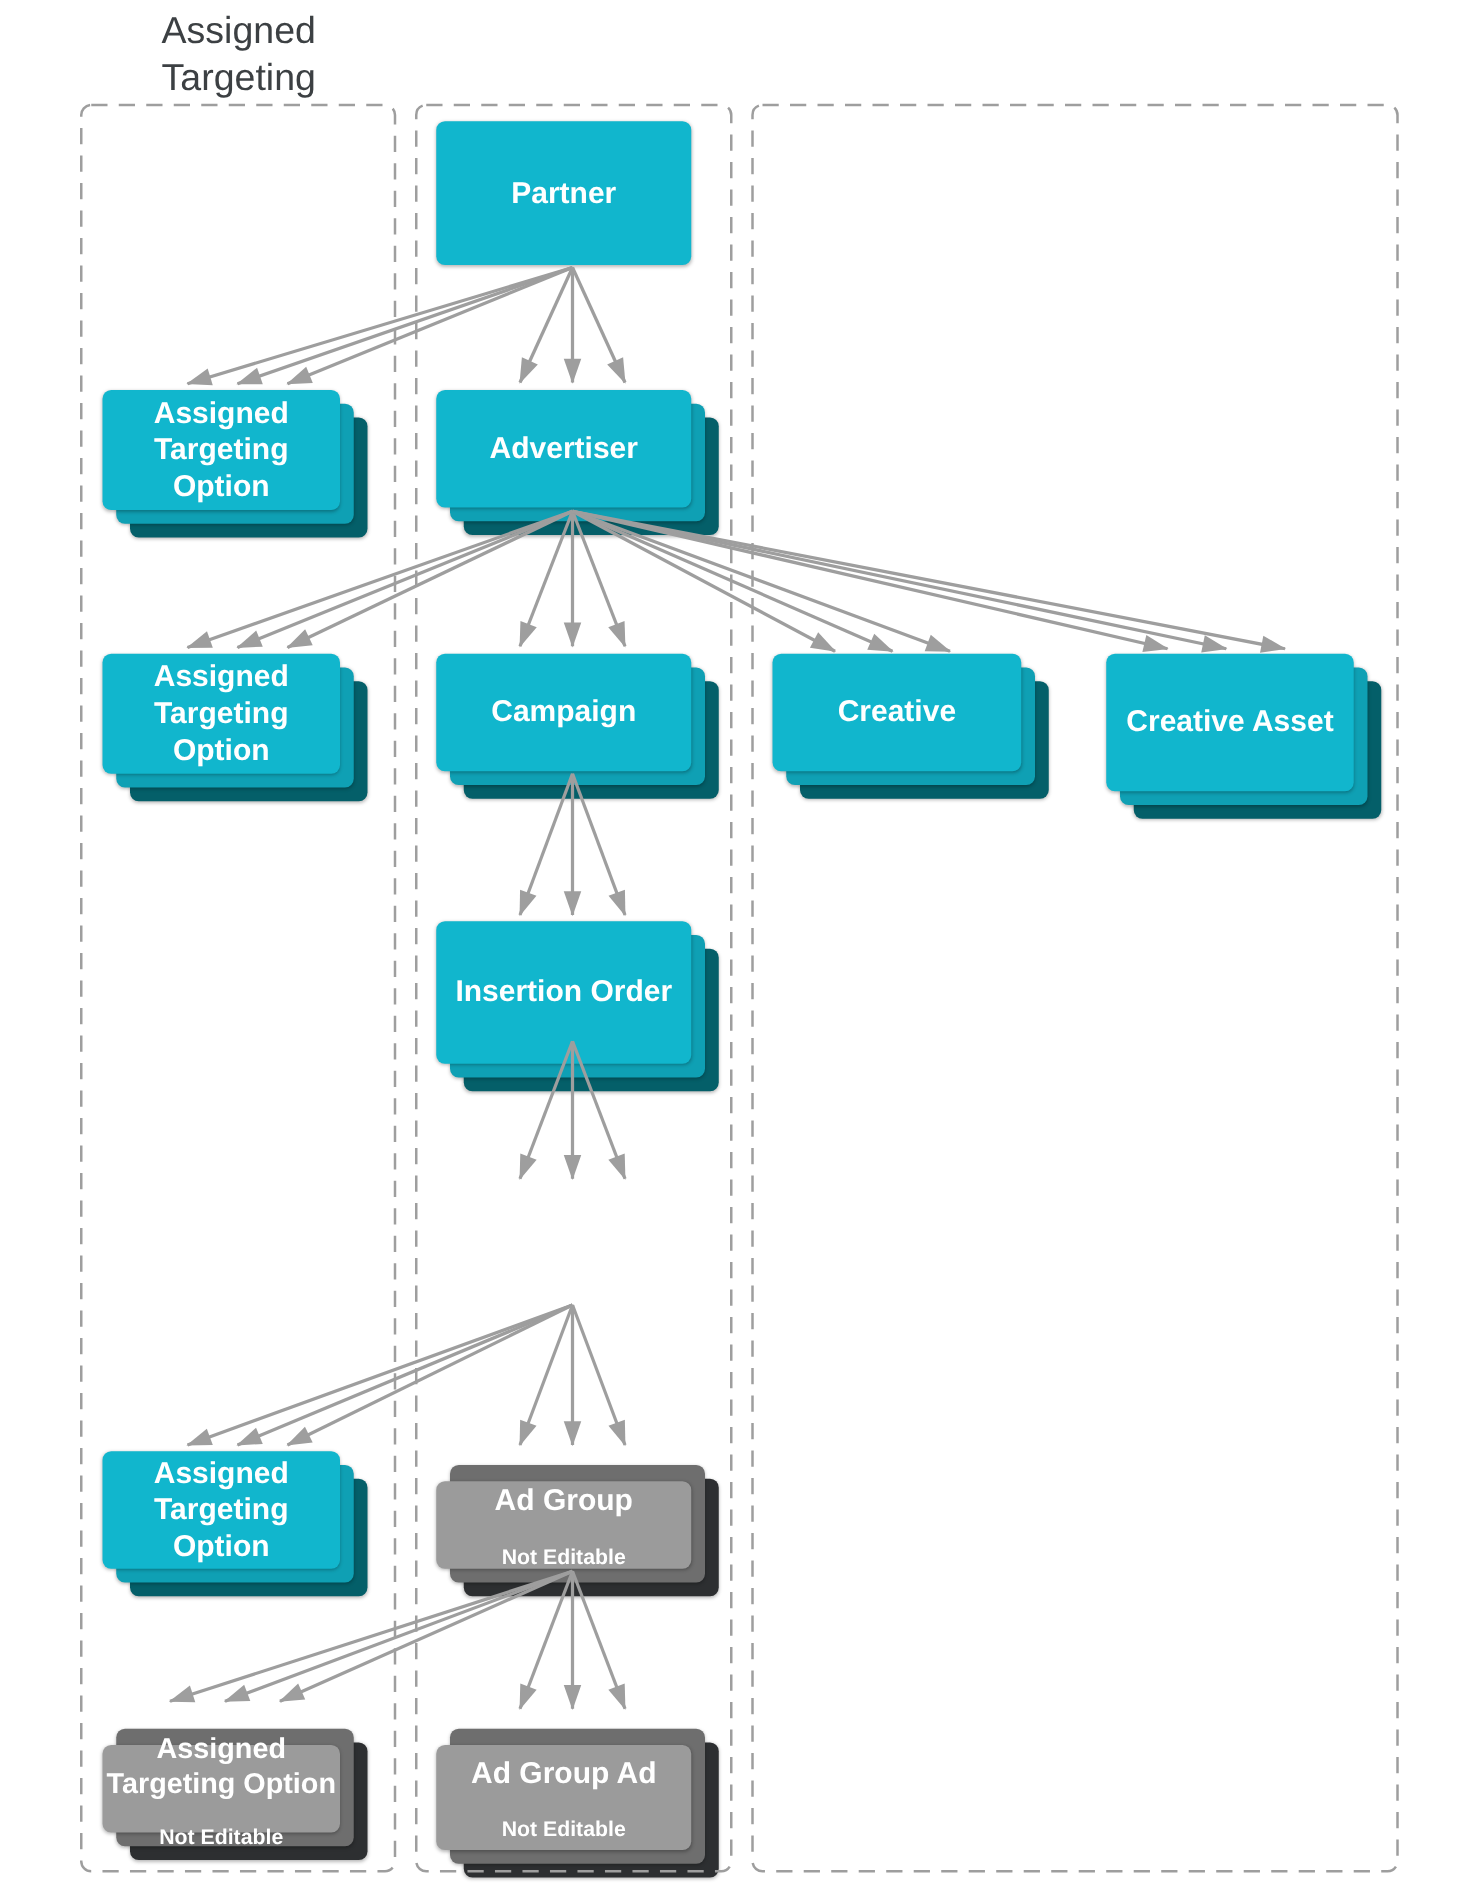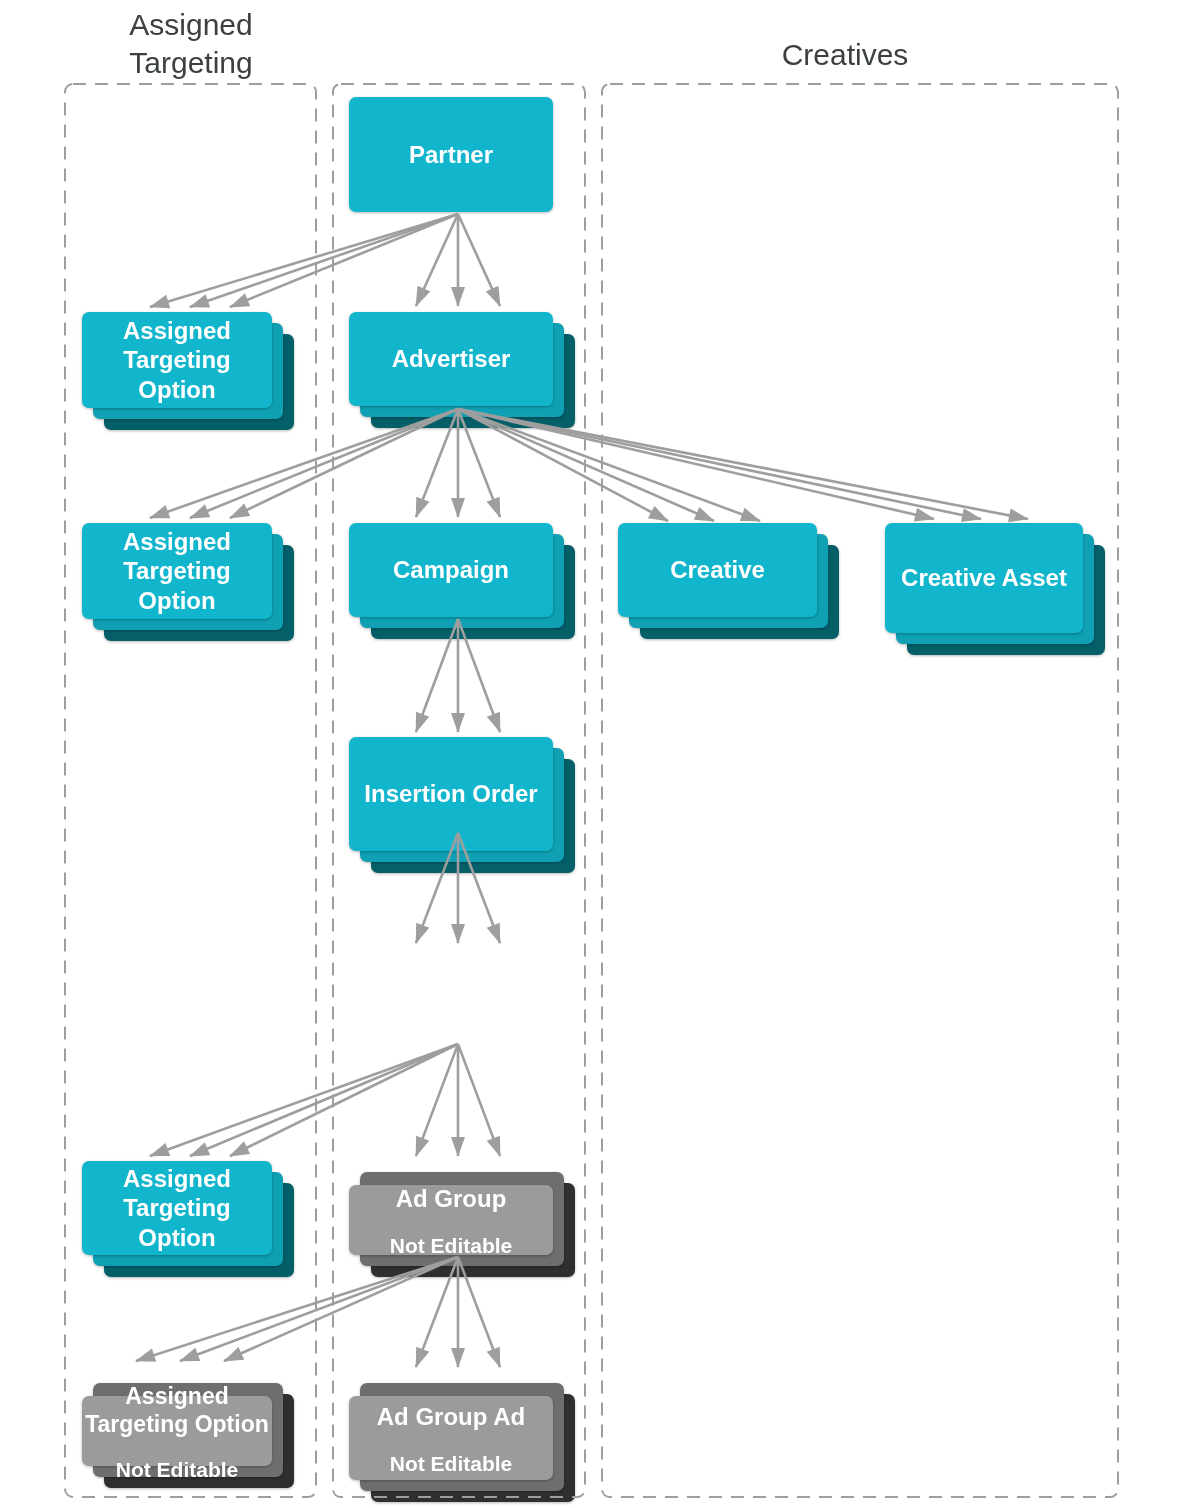--- a/index.html
+++ b/index.html
@@ -25,31 +25,30 @@
     gap:21px;text-align:center;
   }
   .teal .layer.back{background:#045F69;}
   .teal .layer.mid{background:#0FA0B4;}
   .teal .layer.front{background:#11B6CD;}
   .gray .layer.back{background:#2D2F31;}
   .gray .layer.mid{background:#6E6E6E;}
   .gray .layer.front{background:#9B9B9B;margin-top:24px;}
 
   .label{color:#ffffff;font-weight:bold;font-size:24px;line-height:1.22;}
-  .sublabel{color:#ffffff;font-weight:bold;font-size:21px;line-height:1;}
+  .sublabel{color:#ffffff;font-weight:bold;font-size:17px;line-height:1;}
   .node.ato .label{max-width:124px;}
   .node.ato-wide .label{max-width:192px;font-size:23px;}
 </style>
 </head>
 <body>
 
 <div class="canvas">
 
   <div class="col-header" id="h-at">Assigned Targeting</div>
-  <div class="col-header" id="h-cr">Creatives</div>
 
   <div class="node flat teal" style="left:349px;top:97px;width:204px;height:115px">
     <div class="layer front">
       <span class="label">Partner</span>
     </div>
   </div>
 
   <div class="node stacked teal" style="left:349px;top:312px;width:204px;height:94px">
     <div class="layer back"></div>
     <div class="layer mid"></div>

